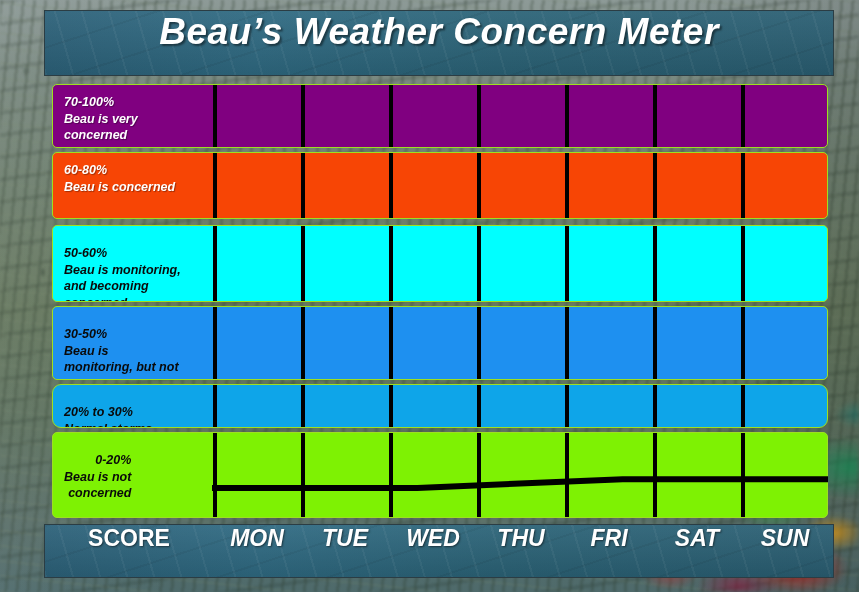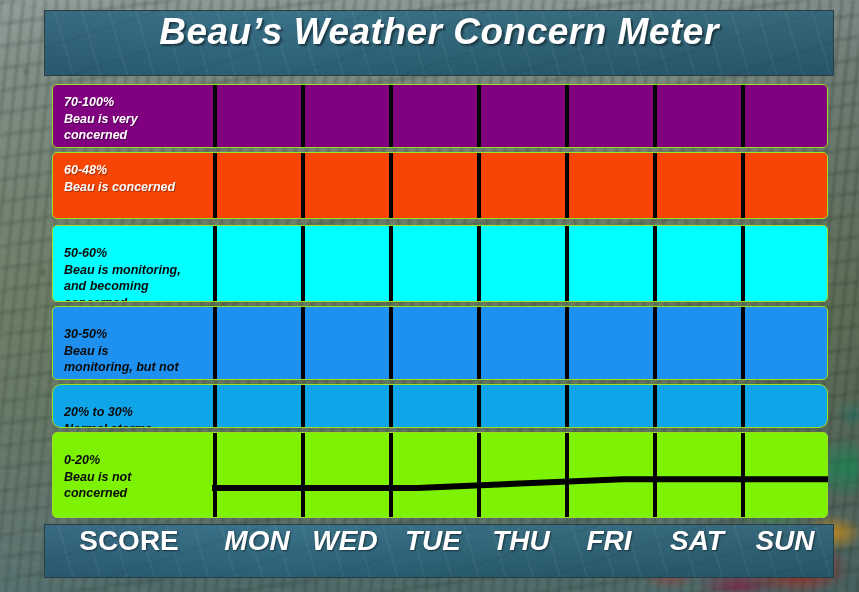--- a/index.html
+++ b/index.html
@@ -109,21 +109,21 @@
     position:absolute; top:0; bottom:0; width:4px;
     background:#000; display:block;
   }
 
   
   #trend { position:absolute; left:52px; top:84px; width:776px; height:434px; z-index:4; pointer-events:none; }
 
   .daybar .cell {
     position:relative; z-index:2;
     color:#ffffff;
-    font-size:28px; font-weight:bold;
+    font-size:23px; font-weight:bold;
     text-align:center;
     text-shadow:1px 1px 2px rgba(0,0,0,.5);
     white-space:nowrap;
   }
   .daybar .cell.score { flex:0 0 168px; text-align:center; }
   .daybar .cell.day   { flex:0 0 88px;font-style:italic; }
 </style>
 </head>
 <body>
 
@@ -157,21 +157,21 @@
     <div class="band light" style="top: 68px; height: 67px; background: rgb(247, 69, 5);">
       <div class="grid">
         <i style="left: 160px;"></i>
         <i style="left: 248px;"></i>
         <i style="left: 336px;"></i>
         <i style="left: 424px;"></i>
         <i style="left: 512px;"></i>
         <i style="left: 600px;"></i>
         <i style="left: 688px;"></i>
       </div>
-      <div class="label">60-48%
+      <div class="label">60-80%
 Beau is concerned</div>
     </div>
     <div class="band dark" style="top: 141px; height: 77px; background: rgb(0, 255, 255);">
       <div class="grid">
         <i style="left: 160px;"></i>
         <i style="left: 248px;"></i>
         <i style="left: 336px;"></i>
         <i style="left: 424px;"></i>
         <i style="left: 512px;"></i>
         <i style="left: 600px;"></i>
@@ -203,21 +203,21 @@
         <i style="left: 248px;"></i>
         <i style="left: 336px;"></i>
         <i style="left: 424px;"></i>
         <i style="left: 512px;"></i>
         <i style="left: 600px;"></i>
         <i style="left: 688px;"></i>
       </div>
       <div class="label">20% to 30%
 Normal storms</div>
     </div>
-    <div class="band dark" style="top: 348px; height: 86px; background: rgb(126, 242, 3);">
+    <div class="band dark" style="top: 348px; height: 86px; background: rgb(126, 242, 3); text-align: right;">
       <div class="grid">
         <i style="left: 160px;"></i>
         <i style="left: 248px;"></i>
         <i style="left: 336px;"></i>
         <i style="left: 424px;"></i>
         <i style="left: 512px;"></i>
         <i style="left: 600px;"></i>
         <i style="left: 688px;"></i>
       </div>
       <div class="label">0-20%
@@ -226,19 +226,19 @@
     </div>
   </div>
 
 <svg id="trend" viewBox="0 0 776 434" preserveAspectRatio="none">
     <polyline points="160.0,403.9 262.7,403.9 365.3,403.9 468.0,399.6 570.7,395.3 673.3,395.3 776.0,395.3" fill="none" stroke="#000000" stroke-width="6" stroke-linejoin="round" stroke-linecap="butt"></polyline>
   </svg>
 
 <div class="daybar">
   <div class="cell score">SCORE</div>
 <div class="cell day">MON</div>
+    <div class="cell day">TUE</div>
     <div class="cell day">WED</div>
-    <div class="cell day">TUE</div>
     <div class="cell day">THU</div>
     <div class="cell day">FRI</div>
     <div class="cell day">SAT</div>
     <div class="cell day">SUN</div>
   </div>
 
 </body></html>

